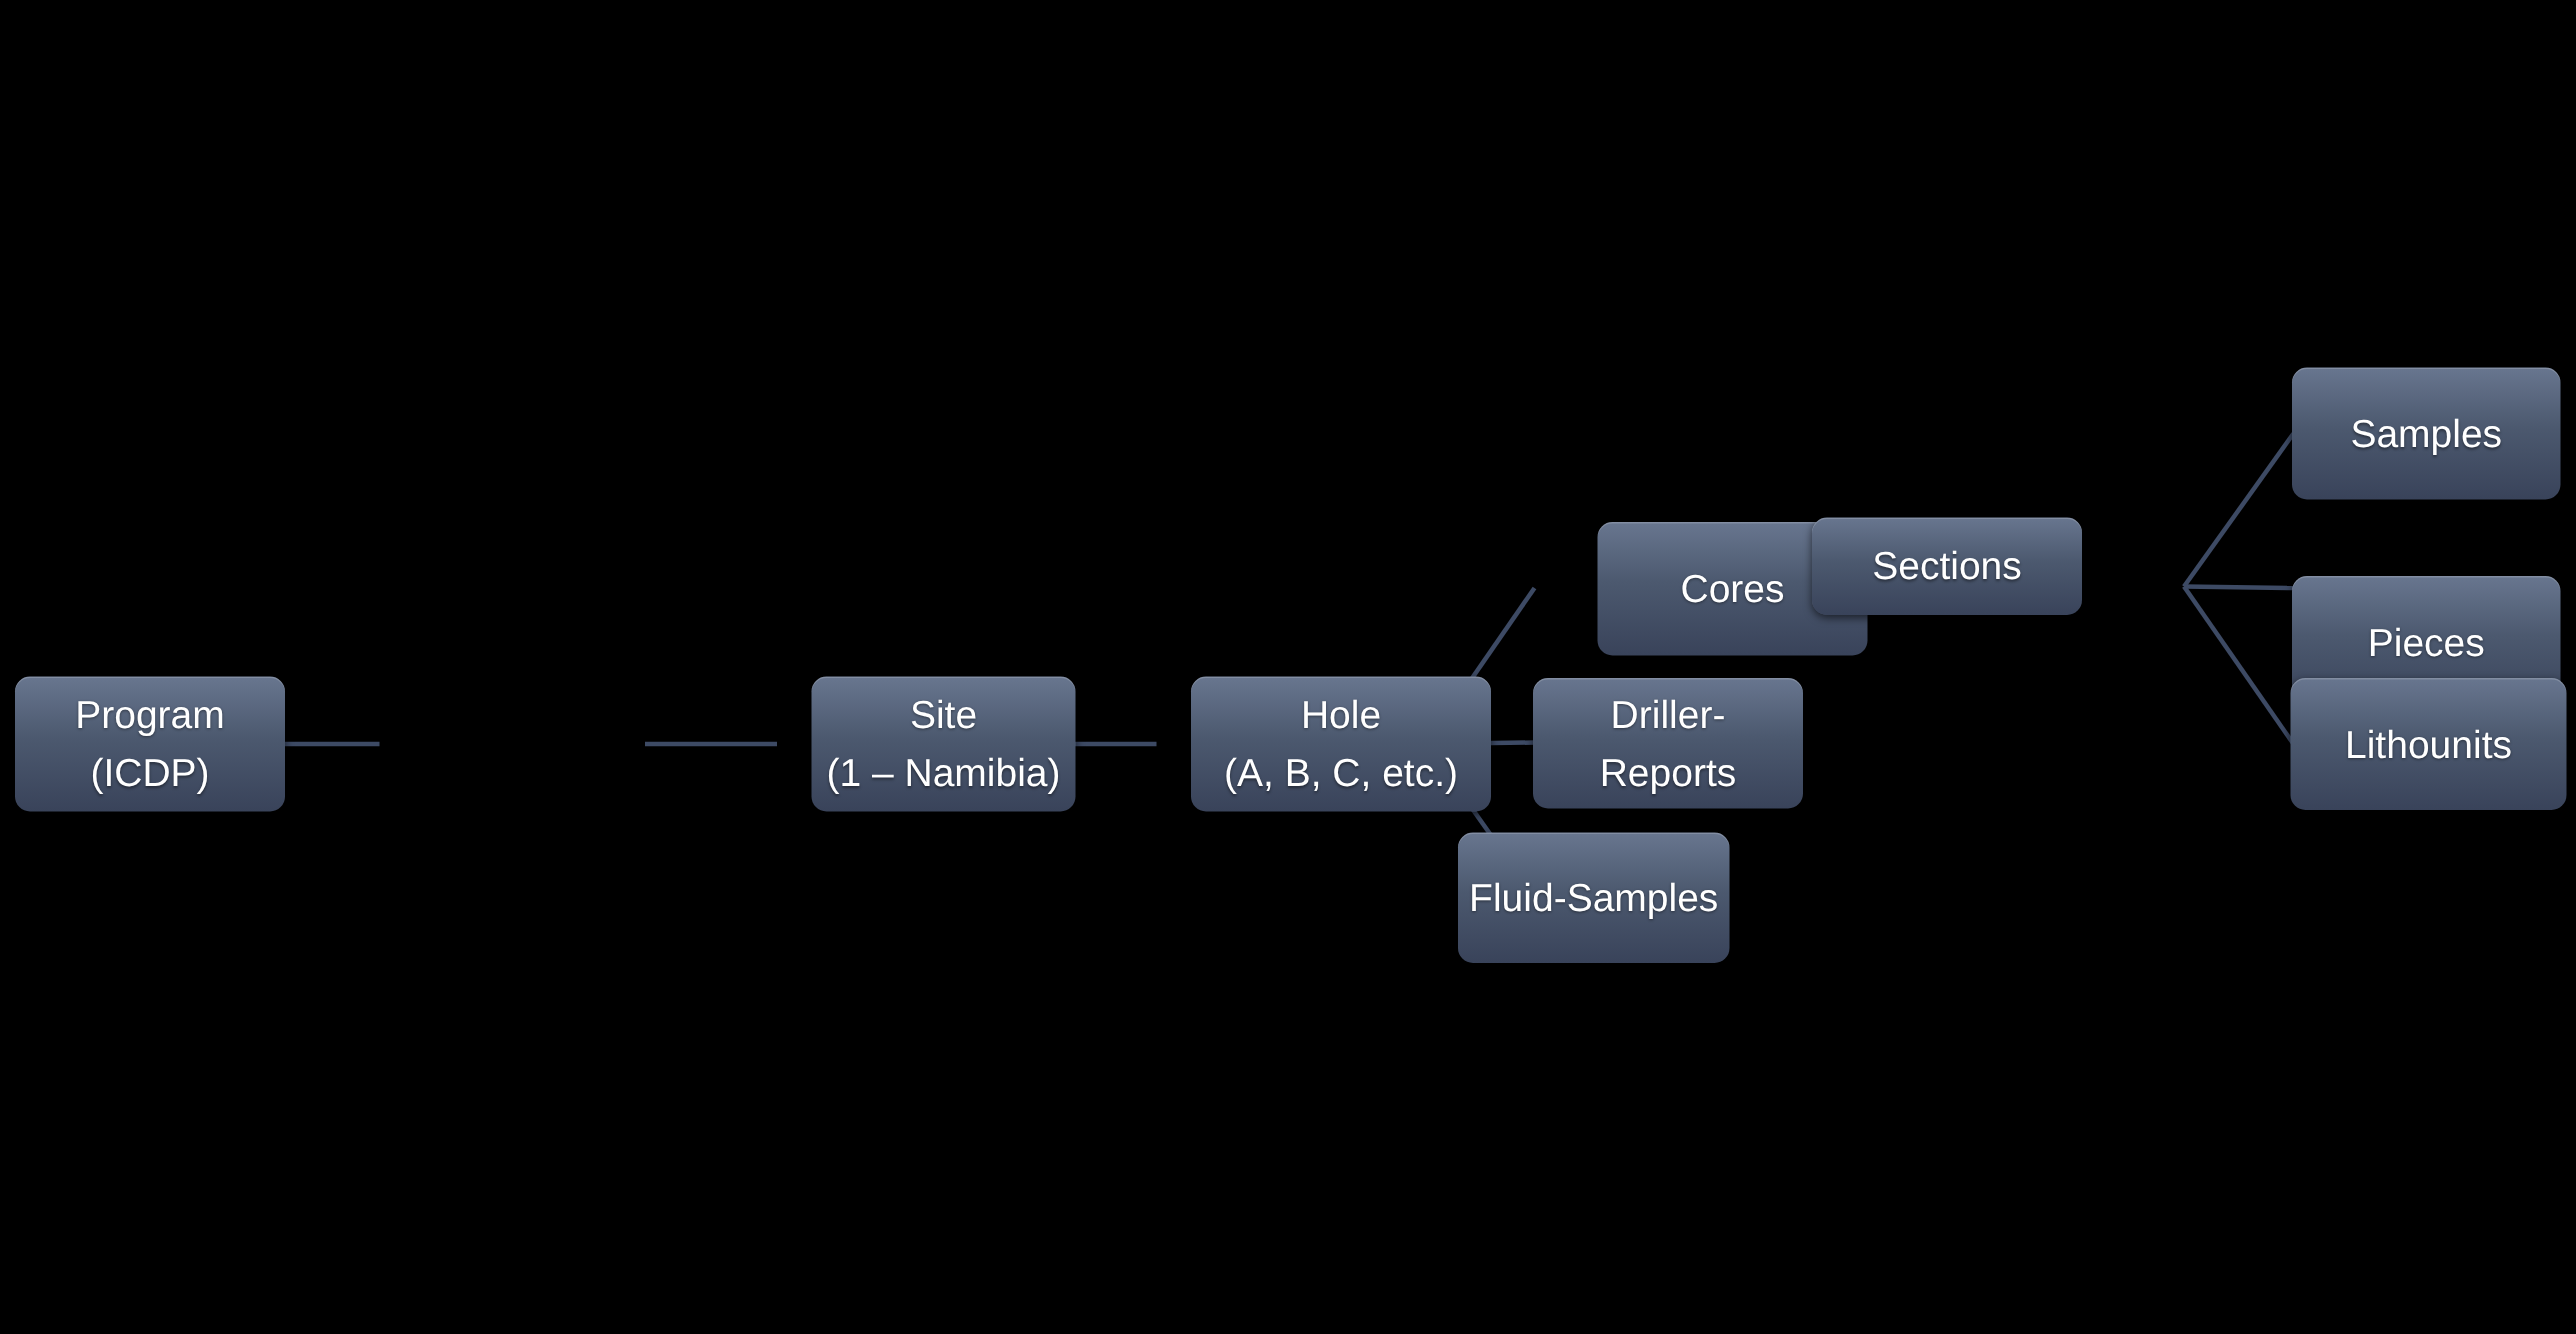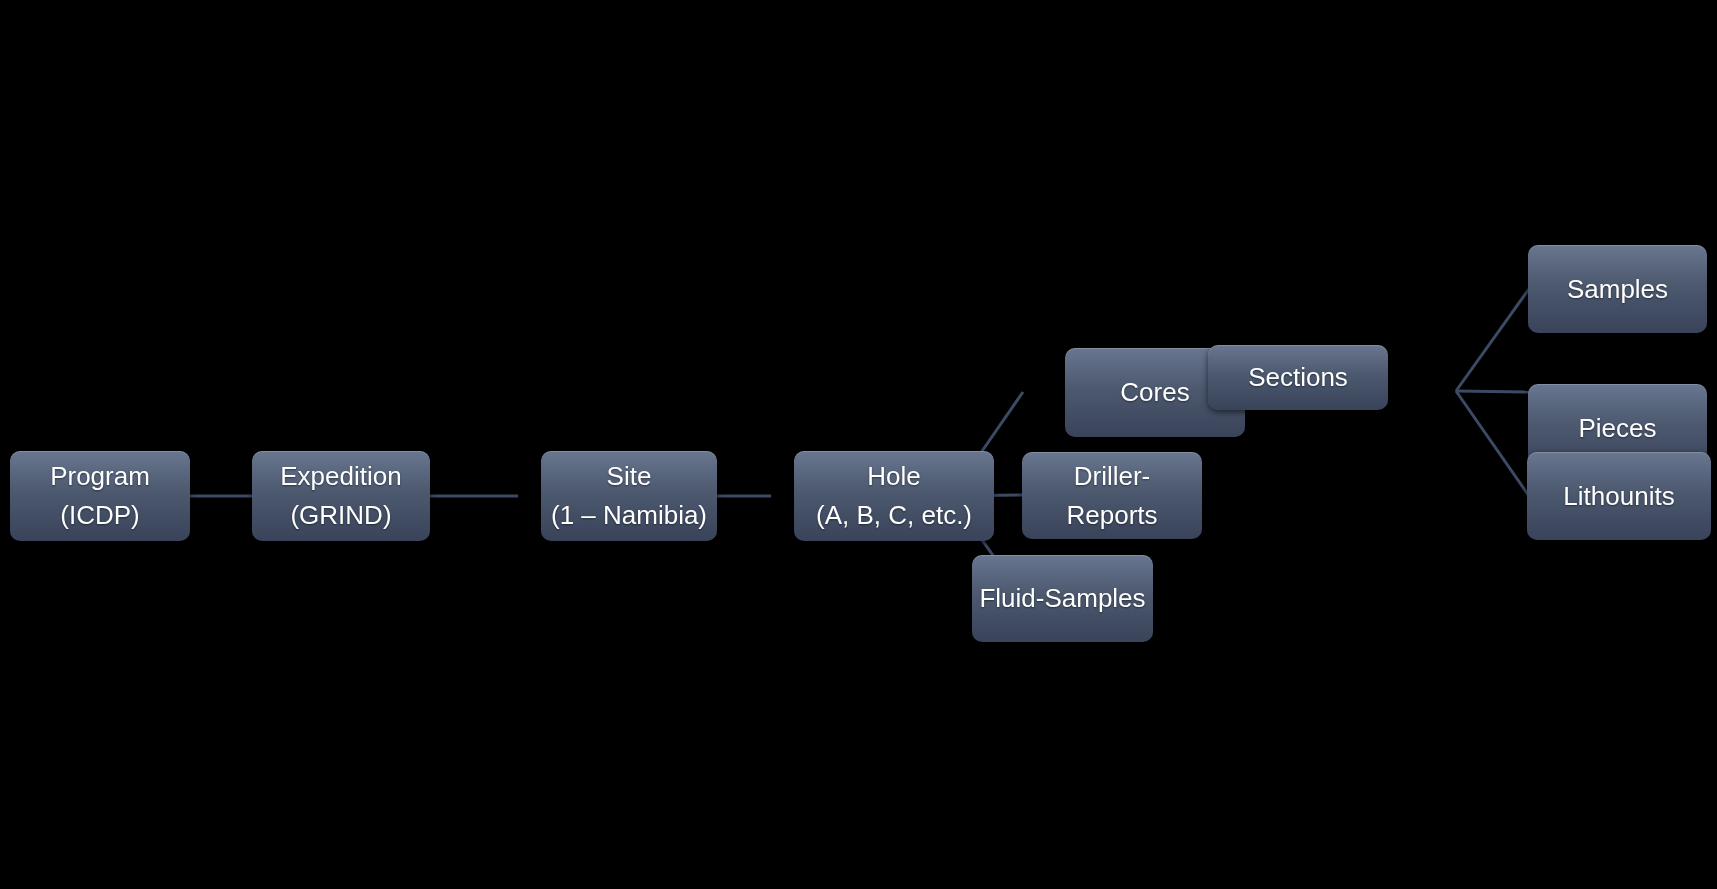--- a/index.html
+++ b/index.html
@@ -70,24 +70,20 @@
     <line x1="1456" y1="391" x2="1529" y2="289"></line>
     <line x1="1456" y1="391" x2="1529" y2="392"></line>
     <line x1="1456" y1="391" x2="1529" y2="496"></line>
   </svg>
 
   <div class="node" id="n-program">
     <span class="line">Program</span>
     <span class="line">(ICDP)</span>
   </div>
 
-  <div class="node" id="n-expedition">
-    <span class="line">Expedition</span>
-    <span class="line">(GRIND)</span>
-  </div>
 
   <div class="node" id="n-site">
     <span class="line">Site</span>
     <span class="line">(1 – Namibia)</span>
   </div>
 
   <div class="node" id="n-hole">
     <span class="line">Hole</span>
     <span class="line">(A, B, C, etc.)</span>
   </div>

